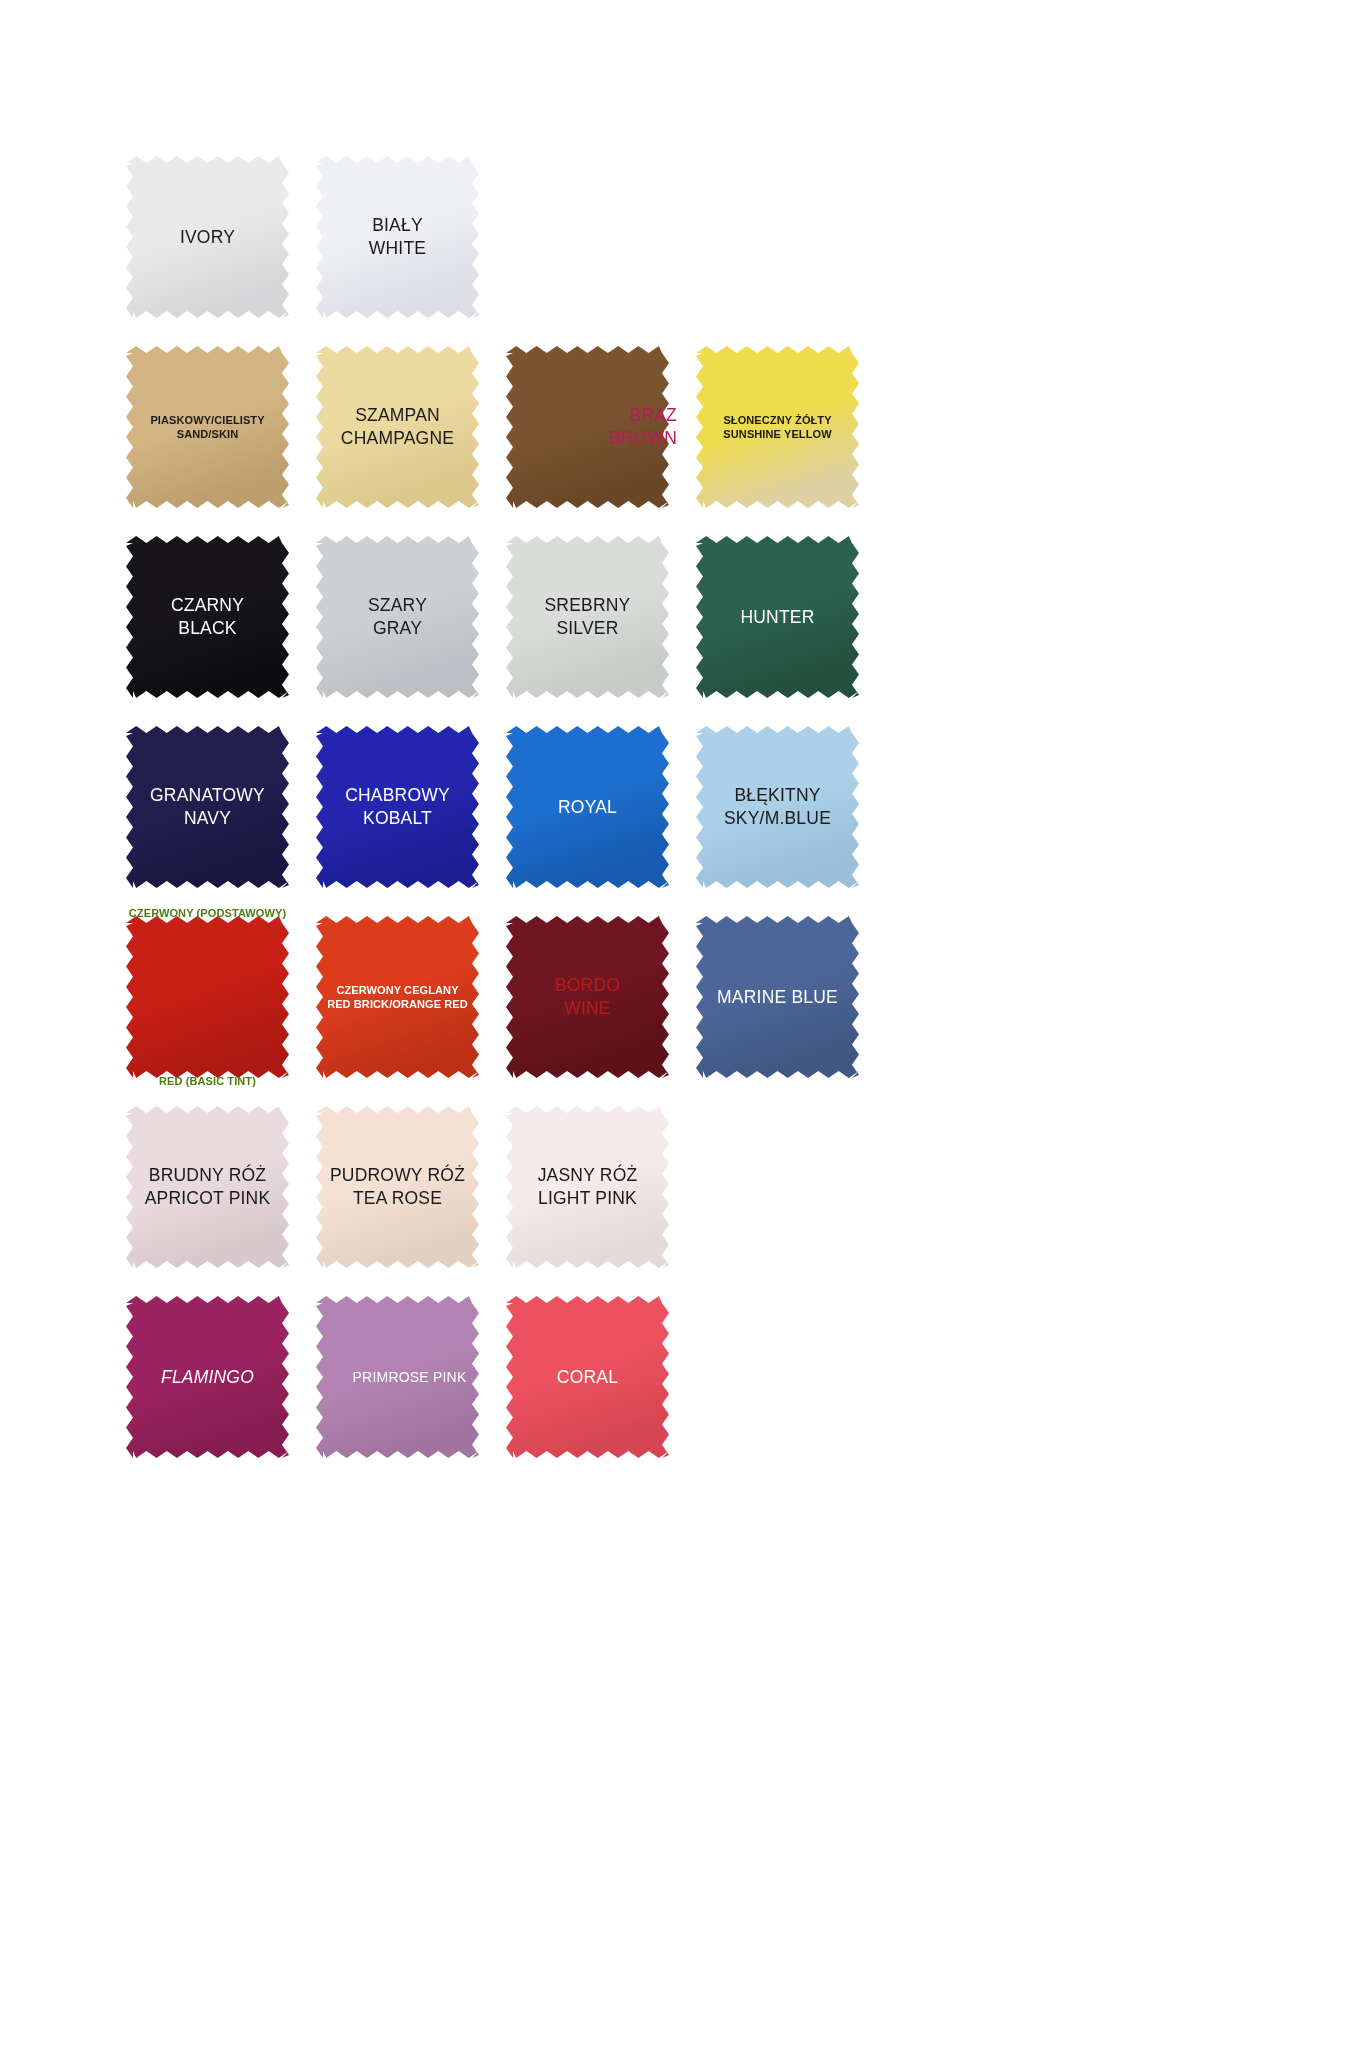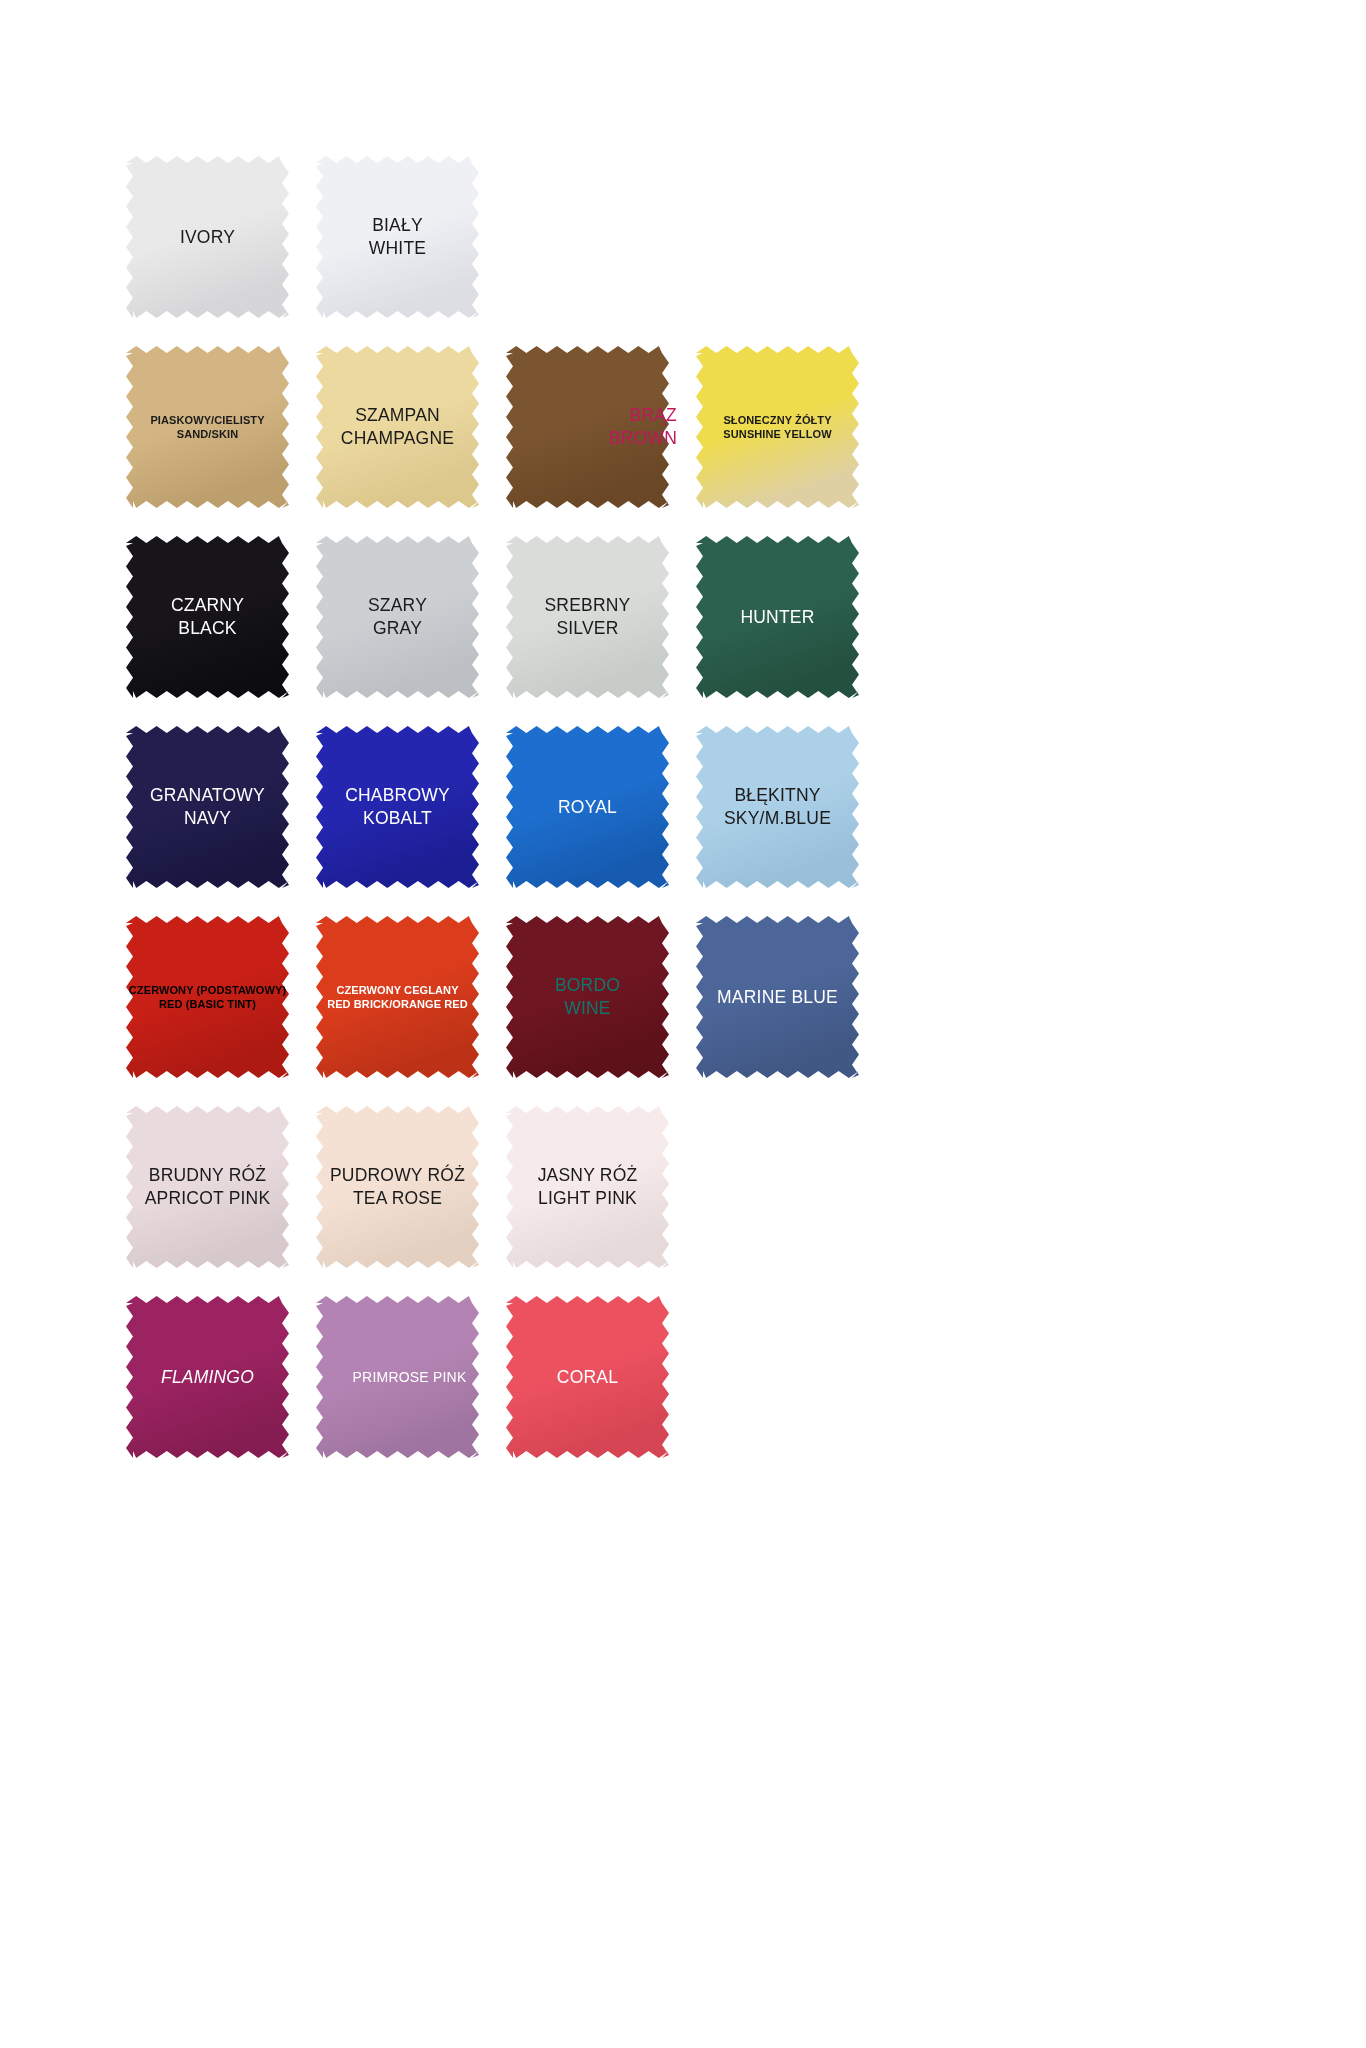--- a/index.html
+++ b/index.html
@@ -328,21 +328,21 @@
           <defs>
             <linearGradient id="g_czerwonypodstawowyredbasictint" x1="0" y1="0" x2="0.35" y2="1">
               <stop offset="0%" stop-color="#c81f16"></stop>
               <stop offset="55%" stop-color="#c81f16"></stop>
               <stop offset="100%" stop-color="#ad1a12"></stop>
             </linearGradient>
           </defs>
           <polygon points="0.0,7.0 10.2,0.0 20.4,7.0 30.6,0.0 40.8,7.0 50.9,0.0 61.1,7.0 71.3,0.0 81.5,7.0 91.7,0.0 101.9,7.0 112.1,0.0 122.3,7.0 132.4,0.0 142.6,7.0 152.8,0.0 156.0,7.0 156.0,7.0 163.0,17.1 156.0,27.3 163.0,37.4 156.0,47.5 163.0,57.6 156.0,67.8 163.0,77.9 156.0,88.0 163.0,98.1 156.0,108.3 163.0,118.4 156.0,128.5 163.0,138.6 156.0,148.8 163.0,158.9 156.0,162.0 163.0,155.0 152.8,162.0 142.6,155.0 132.4,162.0 122.3,155.0 112.1,162.0 101.9,155.0 91.7,162.0 81.5,155.0 71.3,162.0 61.1,155.0 50.9,162.0 40.8,155.0 30.6,162.0 20.4,155.0 10.2,162.0 7.0,155.0 7.0,162.0 0.0,151.9 7.0,141.8 0.0,131.6 7.0,121.5 0.0,111.4 7.0,101.3 0.0,91.1 7.0,81.0 0.0,70.9 7.0,60.8 0.0,50.6 7.0,40.5 0.0,30.4 7.0,20.3 0.0,10.1 7.0,7.0" fill="url(#g_czerwonypodstawowyredbasictint)"></polygon>
         </svg>
       </div>
-      <div class="swatch-label fs-small" style="color: #000000;">
+      <div class="swatch-label fs-small" style="color: #4d7c0f; justify-content: space-between;">
         <span class="ln">CZERWONY (PODSTAWOWY)</span>
         <span class="ln">RED (BASIC TINT)</span>
       </div>
     </div>
     <div class="swatch-cell">
       <div class="swatch-shape">
         <svg viewBox="0 0 163 162" preserveAspectRatio="none">
           <defs>
             <linearGradient id="g_czerwonyceglanyredbrickorangered" x1="0" y1="0" x2="0.35" y2="1">
               <stop offset="0%" stop-color="#da3c1c"></stop>
@@ -364,21 +364,21 @@
           <defs>
             <linearGradient id="g_bordowine" x1="0" y1="0" x2="0.35" y2="1">
               <stop offset="0%" stop-color="#6e1622"></stop>
               <stop offset="55%" stop-color="#6e1622"></stop>
               <stop offset="100%" stop-color="#5d1119"></stop>
             </linearGradient>
           </defs>
           <polygon points="0.0,7.0 10.2,0.0 20.4,7.0 30.6,0.0 40.8,7.0 50.9,0.0 61.1,7.0 71.3,0.0 81.5,7.0 91.7,0.0 101.9,7.0 112.1,0.0 122.3,7.0 132.4,0.0 142.6,7.0 152.8,0.0 156.0,7.0 156.0,7.0 163.0,17.1 156.0,27.3 163.0,37.4 156.0,47.5 163.0,57.6 156.0,67.8 163.0,77.9 156.0,88.0 163.0,98.1 156.0,108.3 163.0,118.4 156.0,128.5 163.0,138.6 156.0,148.8 163.0,158.9 156.0,162.0 163.0,155.0 152.8,162.0 142.6,155.0 132.4,162.0 122.3,155.0 112.1,162.0 101.9,155.0 91.7,162.0 81.5,155.0 71.3,162.0 61.1,155.0 50.9,162.0 40.8,155.0 30.6,162.0 20.4,155.0 10.2,162.0 7.0,155.0 7.0,162.0 0.0,151.9 7.0,141.8 0.0,131.6 7.0,121.5 0.0,111.4 7.0,101.3 0.0,91.1 7.0,81.0 0.0,70.9 7.0,60.8 0.0,50.6 7.0,40.5 0.0,30.4 7.0,20.3 0.0,10.1 7.0,7.0" fill="url(#g_bordowine)"></polygon>
         </svg>
       </div>
-      <div class="swatch-label fs-normal" style="color: #0f766e;">
+      <div class="swatch-label fs-normal" style="color: #b91c1c;">
         <span class="ln">BORDO</span>
         <span class="ln">WINE</span>
       </div>
     </div>
     <div class="swatch-cell">
       <div class="swatch-shape">
         <svg viewBox="0 0 163 162" preserveAspectRatio="none">
           <defs>
             <linearGradient id="g_marineblue" x1="0" y1="0" x2="0.35" y2="1">
               <stop offset="0%" stop-color="#4c6699"></stop>

